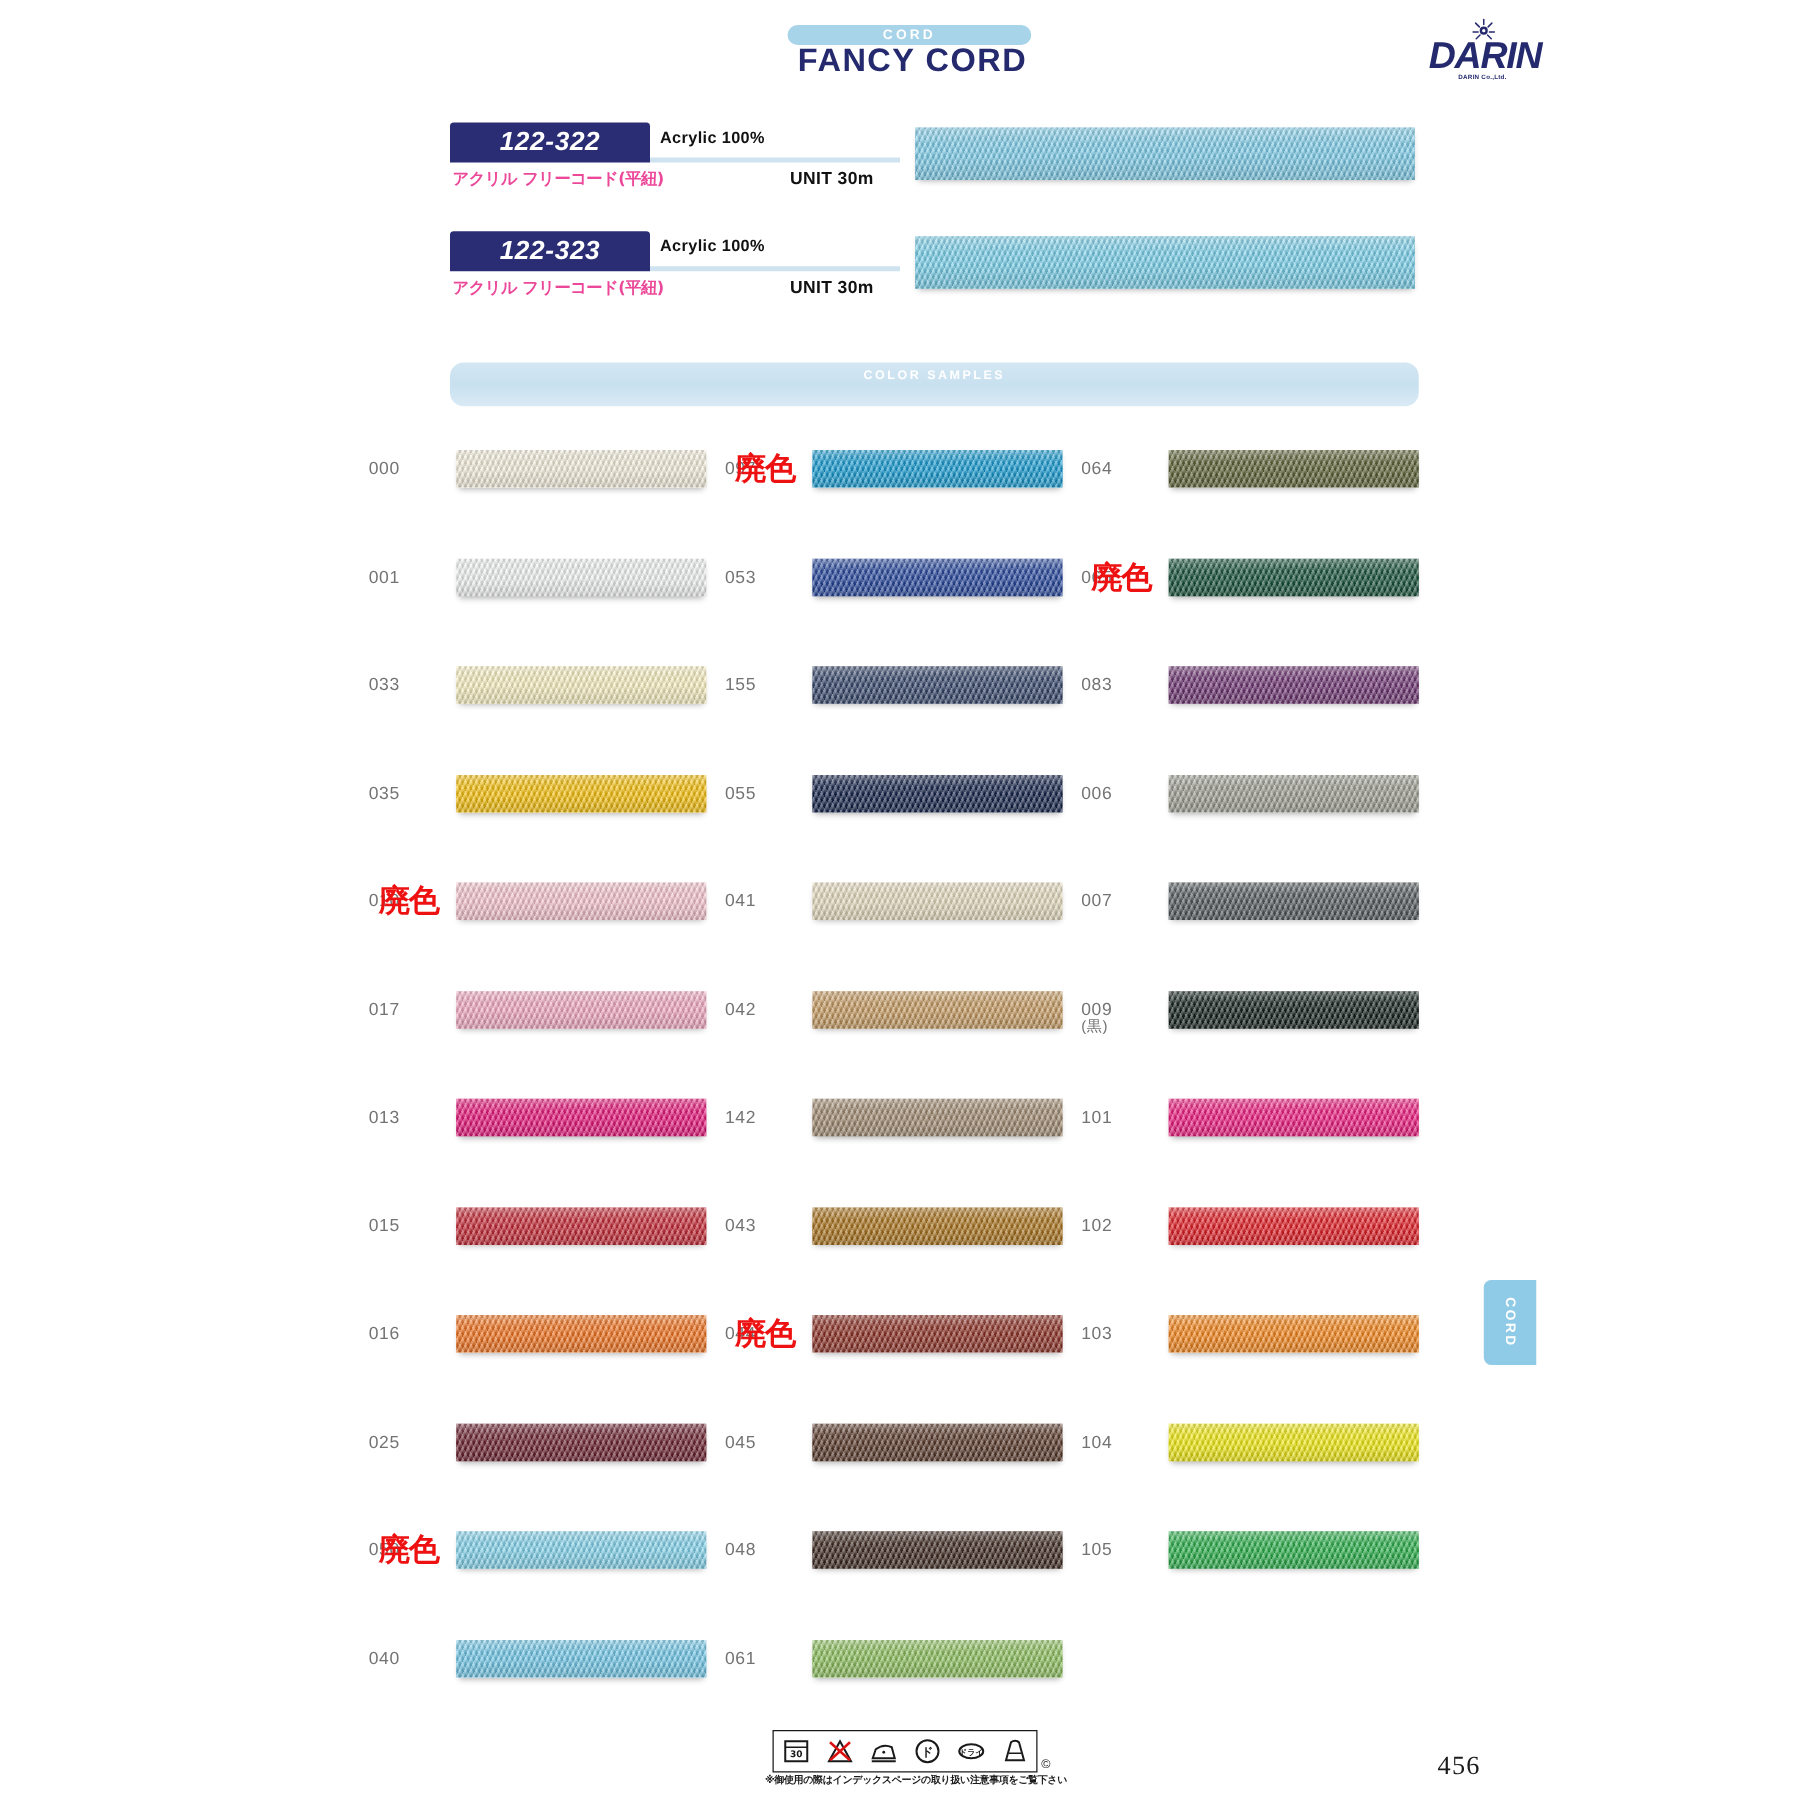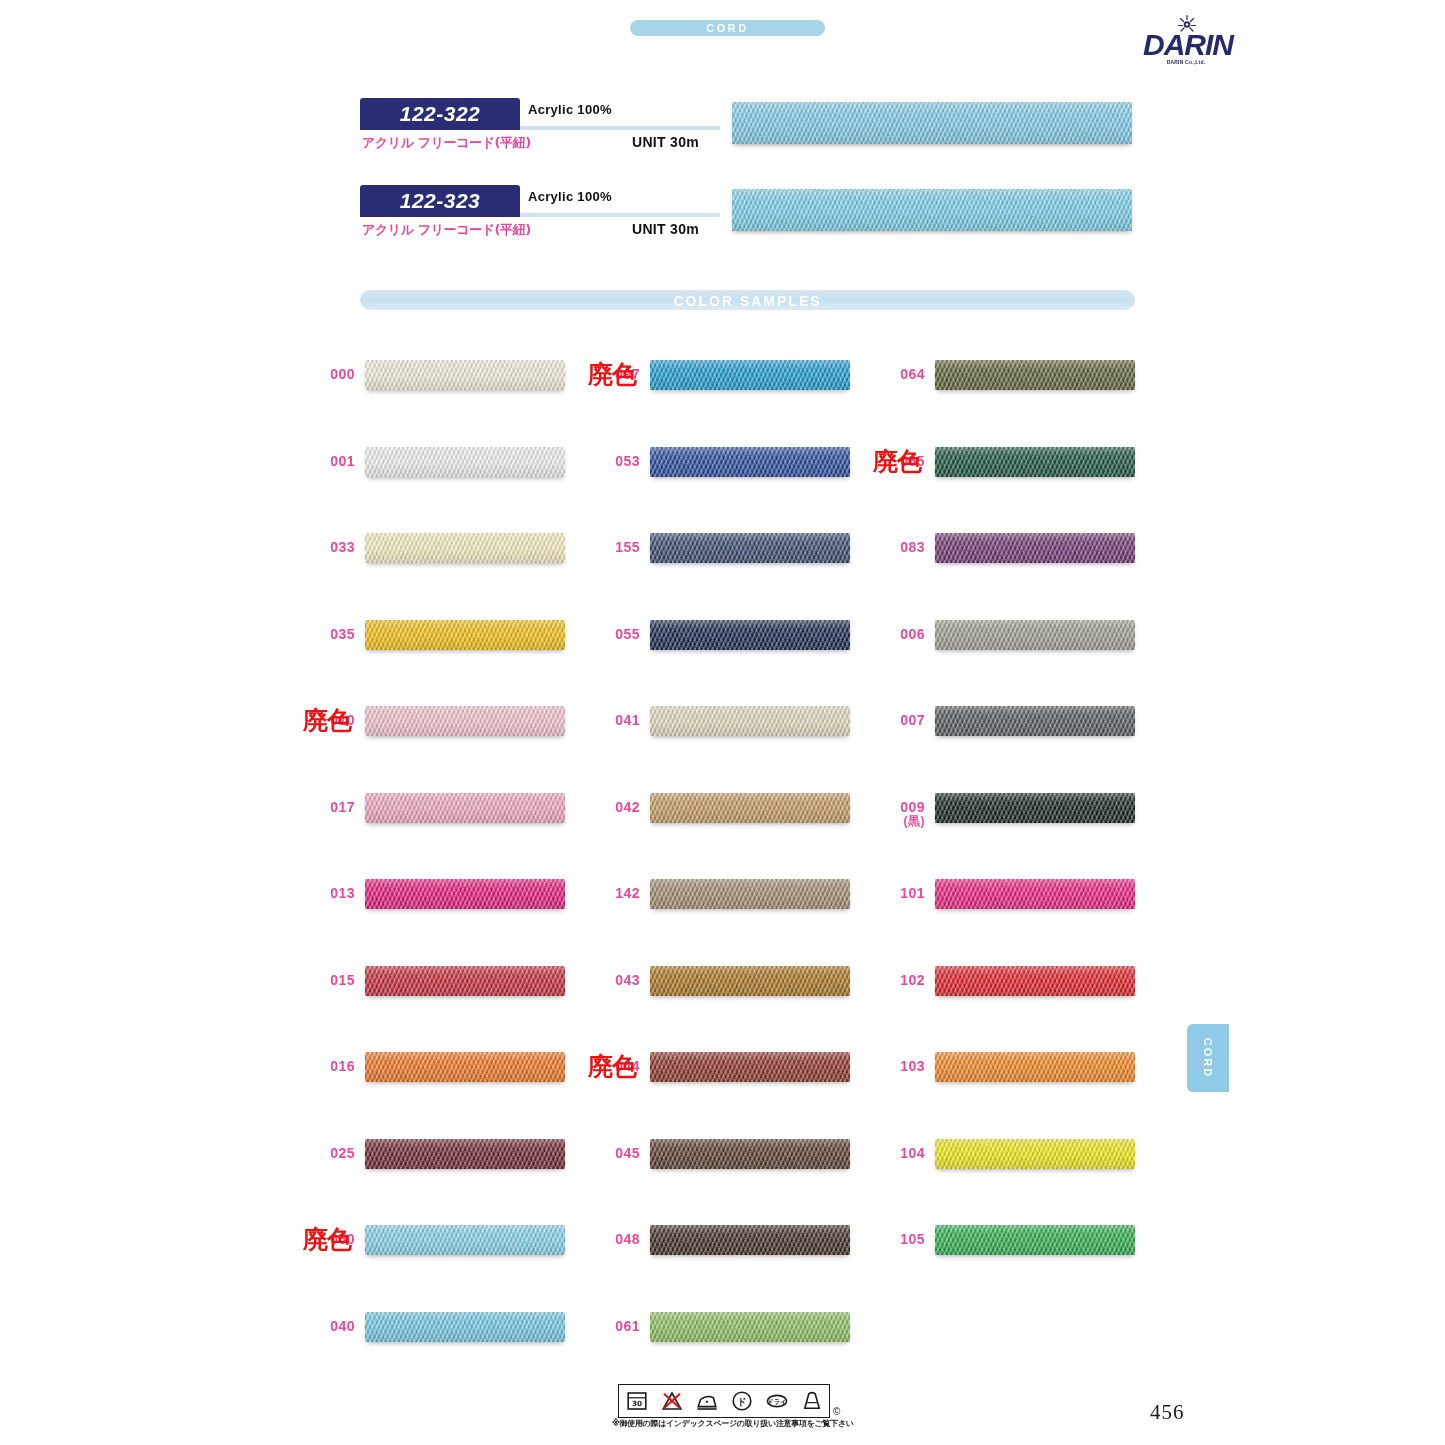--- a/index.html
+++ b/index.html
@@ -135,25 +135,25 @@
   .prod-swatch {
     position: absolute;
     left: 372px; top: 4px;
     width: 400px; height: 42px;
   }
 
   
   #color-samples-banner {
     position: absolute;
     left: 360px; top: 290px;
-    width: 775px; height: 20px;
+    width: 775px; height: 35px;
     background: linear-gradient(180deg,#d4e7f3 0%, #c8e0ef 50%, #d9eaf5 100%);
     border-radius: 11px;
     color: #ffffff;
-    font-size: 14px;
+    font-size: 10px;
     font-weight: bold;
     letter-spacing: 2px;
     text-align: center;
     line-height: 22px;
   }
 
   
   #swatch-grid {
     position: absolute;
     left: 0; top: 0;
@@ -162,24 +162,23 @@
   .swatch-row {
     position: absolute;
     height: 40px;
   }
   .swatch-code {
     position: absolute;
     right: 100%;
     margin-right: 10px;
     top: 6px;
     width: 60px;
-    text-align: right;
-    color: #ec4899;
+    color: #737373;
     font-size: 14px;
-    font-weight: bold;
+    font-weight: normal;
     letter-spacing: 0.5px;
     white-space: nowrap;
   }
   .swatch-code .sub {
     display: block;
     font-size: 12px;
     line-height: 13px;
   }
   .swatch-bar {
     position: absolute;
@@ -260,20 +259,21 @@
     font-size: 21px;
     font-family: "Liberation Serif", serif;
     letter-spacing: 1px;
   }
 </style>
 </head>
 <body>
 
 <div id="header-area">
   <div id="cord-pill">CORD</div>
+  <div id="fancy-cord-title">FANCY CORD</div>
 </div>
 
 <div id="darin-logo">
   <svg id="darin-sun" viewBox="0 0 40 40">
     <circle cx="20" cy="21" r="6.5" fill="#252a6e"></circle>
     <circle cx="20" cy="21" r="2.6" fill="#ffffff"></circle>
     <g stroke="#252a6e" stroke-width="2.4" stroke-linecap="round">
       <line x1="20" y1="3" x2="20" y2="11"></line>
       <line x1="7" y1="9" x2="13" y2="15"></line>
       <line x1="33" y1="9" x2="27" y2="15"></line>

